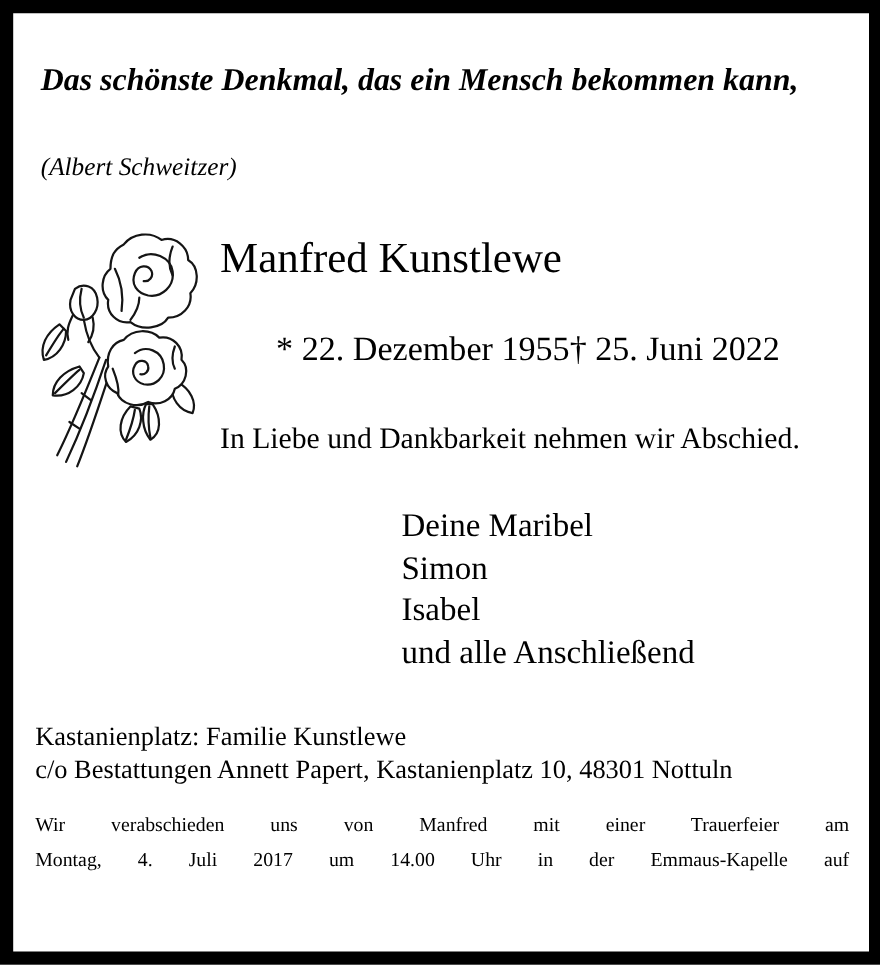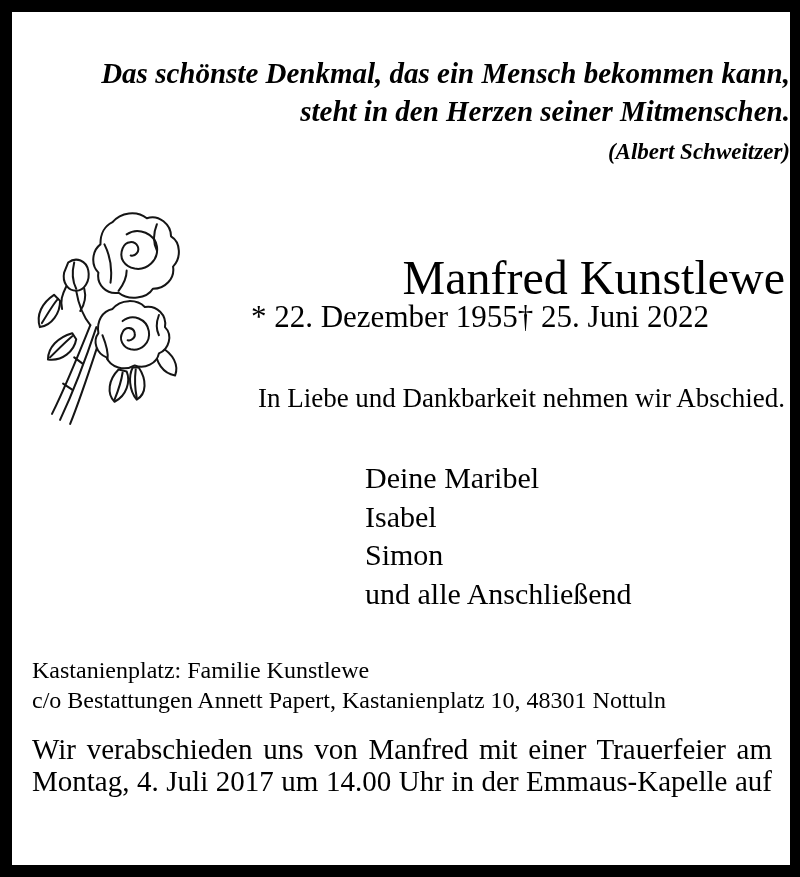--- a/index.html
+++ b/index.html
@@ -10,45 +10,44 @@
     box-sizing: border-box;
     background: #ffffff;
     border-style: solid;
     border-color: #000000;
     border-width: 12px 10px 12px 12px;
     font-family: "Liberation Serif", serif;
     color: #000000;
     overflow: hidden;
   }
   .abs { position: absolute; }
-  .center { text-align: right; padding-left: 25px; }
+  .center { text-align: left; padding-left: 25px; }
 
   .quote-block {
     top: 42px; left: 0; right: 0;
     font-style: italic;
     font-weight: bold;
     font-size: 29px;
     line-height: 38px;
   }
   .attribution {
     top: 127px; left: 0; right: 0;
     font-style: italic;
-    font-weight: bold;
+    font-weight: normal;
     font-size: 23px;
   }
   .rose {
     top: 186px; left: 20px;
     width: 155px; height: 232px;
   }
   .name {
     top: 201px; left: 163px; right: 5px;
-    font-size: 48px;
+    font-size: 39px;
     line-height: 1.15;
     white-space: nowrap;
-    margin-top: 37px;
   }
   .dates {
     top: 287px; left: 163px; right: 5px;
     font-size: 31px;
     display: flex;
     justify-content: center;
     white-space: nowrap;
   }
   .farewell {
     top: 371px; left: 163px; right: 5px;
@@ -62,37 +61,36 @@
     margin-left: 13px;
   }
   .address {
     top: 643px; left: 20px;
     font-size: 24px;
     line-height: 30px;
   }
   .announcement {
     top: 722px; left: 20px;
     width: 740px;
-    font-size: 29px;
+    font-size: 18px;
     line-height: 31.5px;
   }
   .jline {
     text-align: justify;
     text-align-last: justify;
   }
   .rose svg { display: block; width: 100%; height: 100%; }
 </style>
 </head>
 <body>
 
 <div class="page">
 
   <div class="abs quote-block center">
     <div>Das schönste Denkmal, das ein Mensch bekommen kann,</div>
-    <div>steht in den Herzen seiner Mitmenschen.</div>
   </div>
 
   <div class="abs attribution center">(Albert Schweitzer)</div>
 
   <div class="abs rose">
     <svg viewBox="0 0 150 230" xmlns="http://www.w3.org/2000/svg">
       <g stroke="#151515" stroke-width="2" fill="none" stroke-linecap="round" stroke-linejoin="round">
 
         <path d="M56 126 C44 156 32 186 18 214"></path>
         <path d="M62 128 C52 158 40 190 26 220"></path>
@@ -134,22 +132,22 @@
 
   <div class="abs dates">
     <span>* 22. Dezember 1955</span>
     <span>† 25. Juni 2022</span>
   </div>
 
   <div class="abs farewell center">In Liebe und Dankbarkeit nehmen wir Abschied.</div>
 
   <div class="abs mourners">
     <div>Deine Maribel</div>
+    <div>Simon</div>
     <div>Isabel</div>
-    <div>Simon</div>
     <div>und alle Anschließend</div>
   </div>
 
   <div class="abs address">
     <div>Kastanienplatz: Familie Kunstlewe</div>
     <div>c/o Bestattungen Annett Papert, Kastanienplatz 10, 48301 Nottuln</div>
   </div>
 
   <div class="abs announcement">
     <div class="jline">Wir verabschieden uns von Manfred mit einer Trauerfeier am</div>

